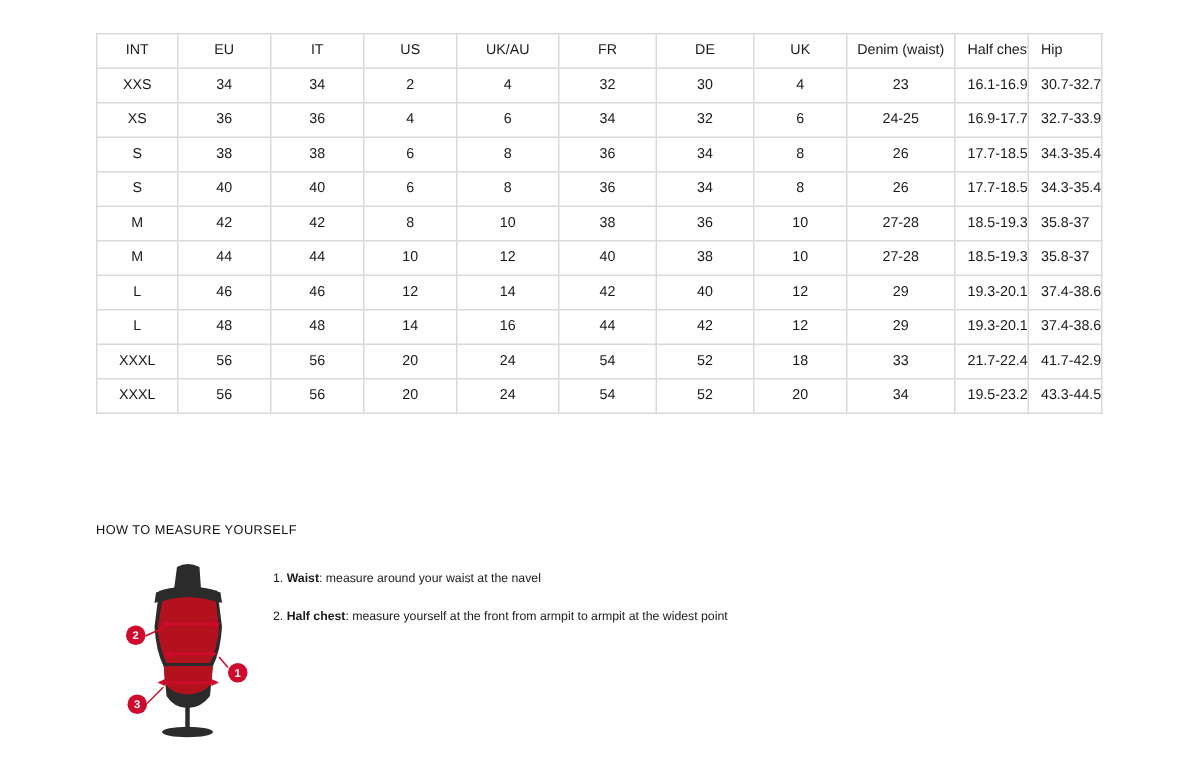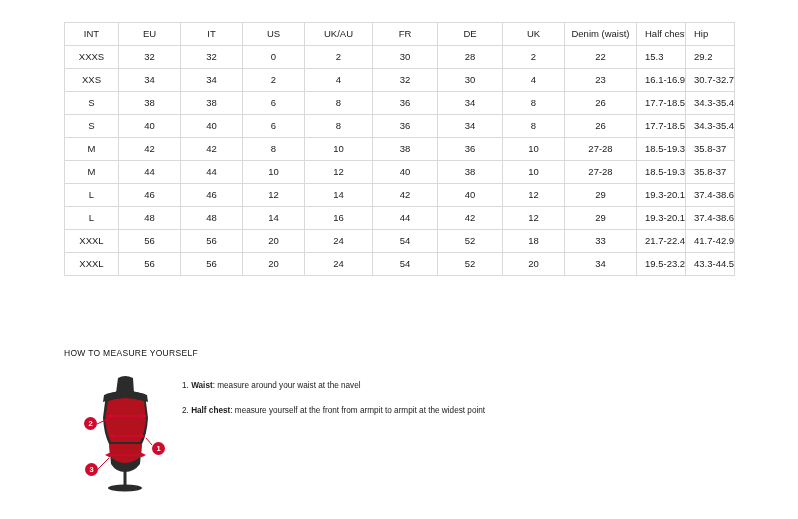--- a/index.html
+++ b/index.html
@@ -153,44 +153,44 @@
           <th>FR</th>
           <th>DE</th>
           <th>UK</th>
           <th>Denim (waist)</th>
           <th class="left-align">Half chest</th>
           <th class="left-align">Hip</th>
         </tr>
       </thead>
       <tbody>
         <tr>
-          <td>XXXS</td>
-          <td>32</td>
-          <td>32</td>
-          <td>0</td>
-          <td>2</td>
-          <td>30</td>
-          <td>28</td>
-          <td>2</td>
-          <td>22</td>
-          <td class="left-align">15.3</td>
-          <td class="left-align">29.2</td>
-        </tr>
-        <tr>
           <td>XXS</td>
           <td>34</td>
           <td>34</td>
           <td>2</td>
           <td>4</td>
           <td>32</td>
           <td>30</td>
           <td>4</td>
           <td>23</td>
           <td class="left-align">16.1-16.9</td>
           <td class="left-align">30.7-32.7</td>
+        </tr>
+        <tr>
+          <td>XS</td>
+          <td>36</td>
+          <td>36</td>
+          <td>4</td>
+          <td>6</td>
+          <td>34</td>
+          <td>32</td>
+          <td>6</td>
+          <td>24-25</td>
+          <td class="left-align">16.9-17.7</td>
+          <td class="left-align">32.7-33.9</td>
         </tr>
         <tr>
           <td>S</td>
           <td>38</td>
           <td>38</td>
           <td>6</td>
           <td>8</td>
           <td>36</td>
           <td>34</td>
           <td>8</td>

